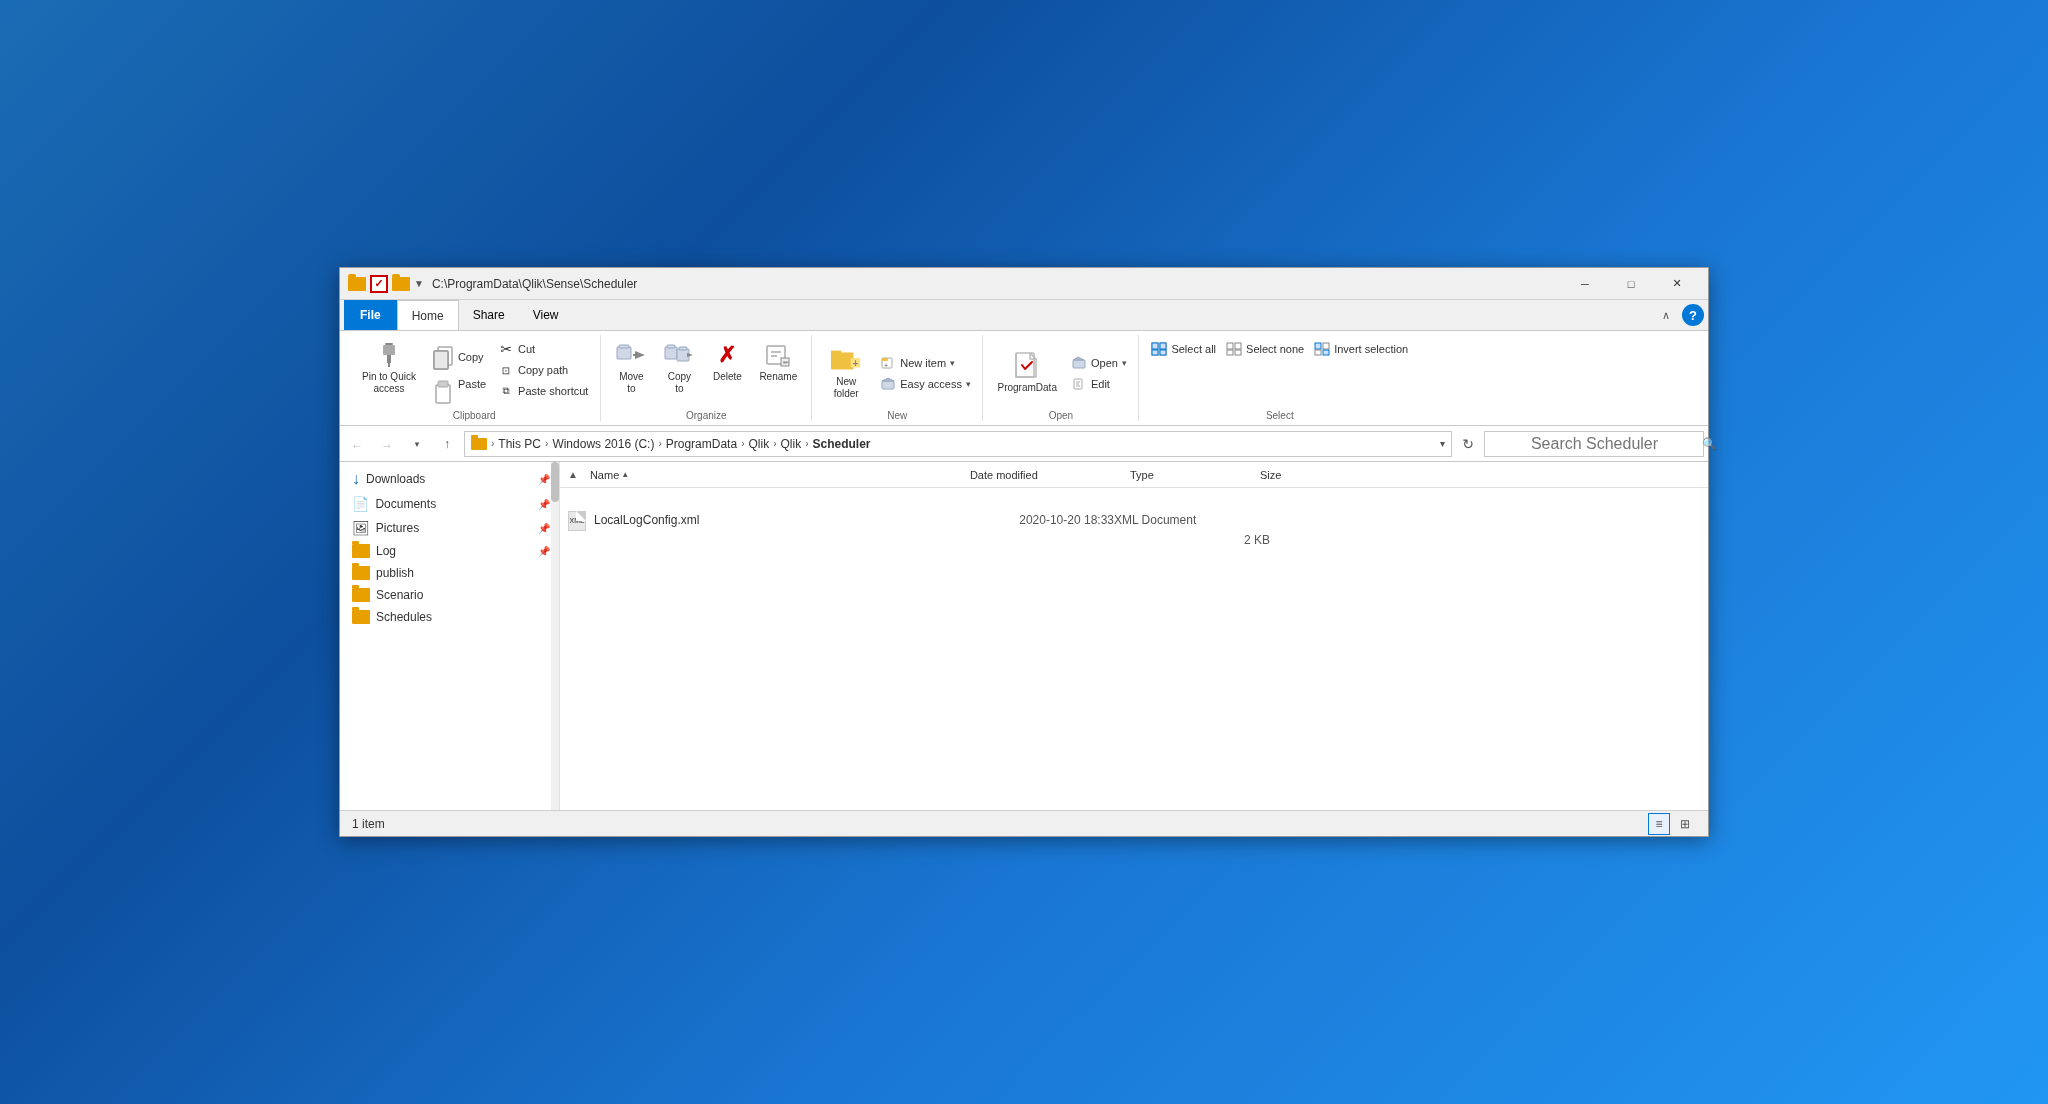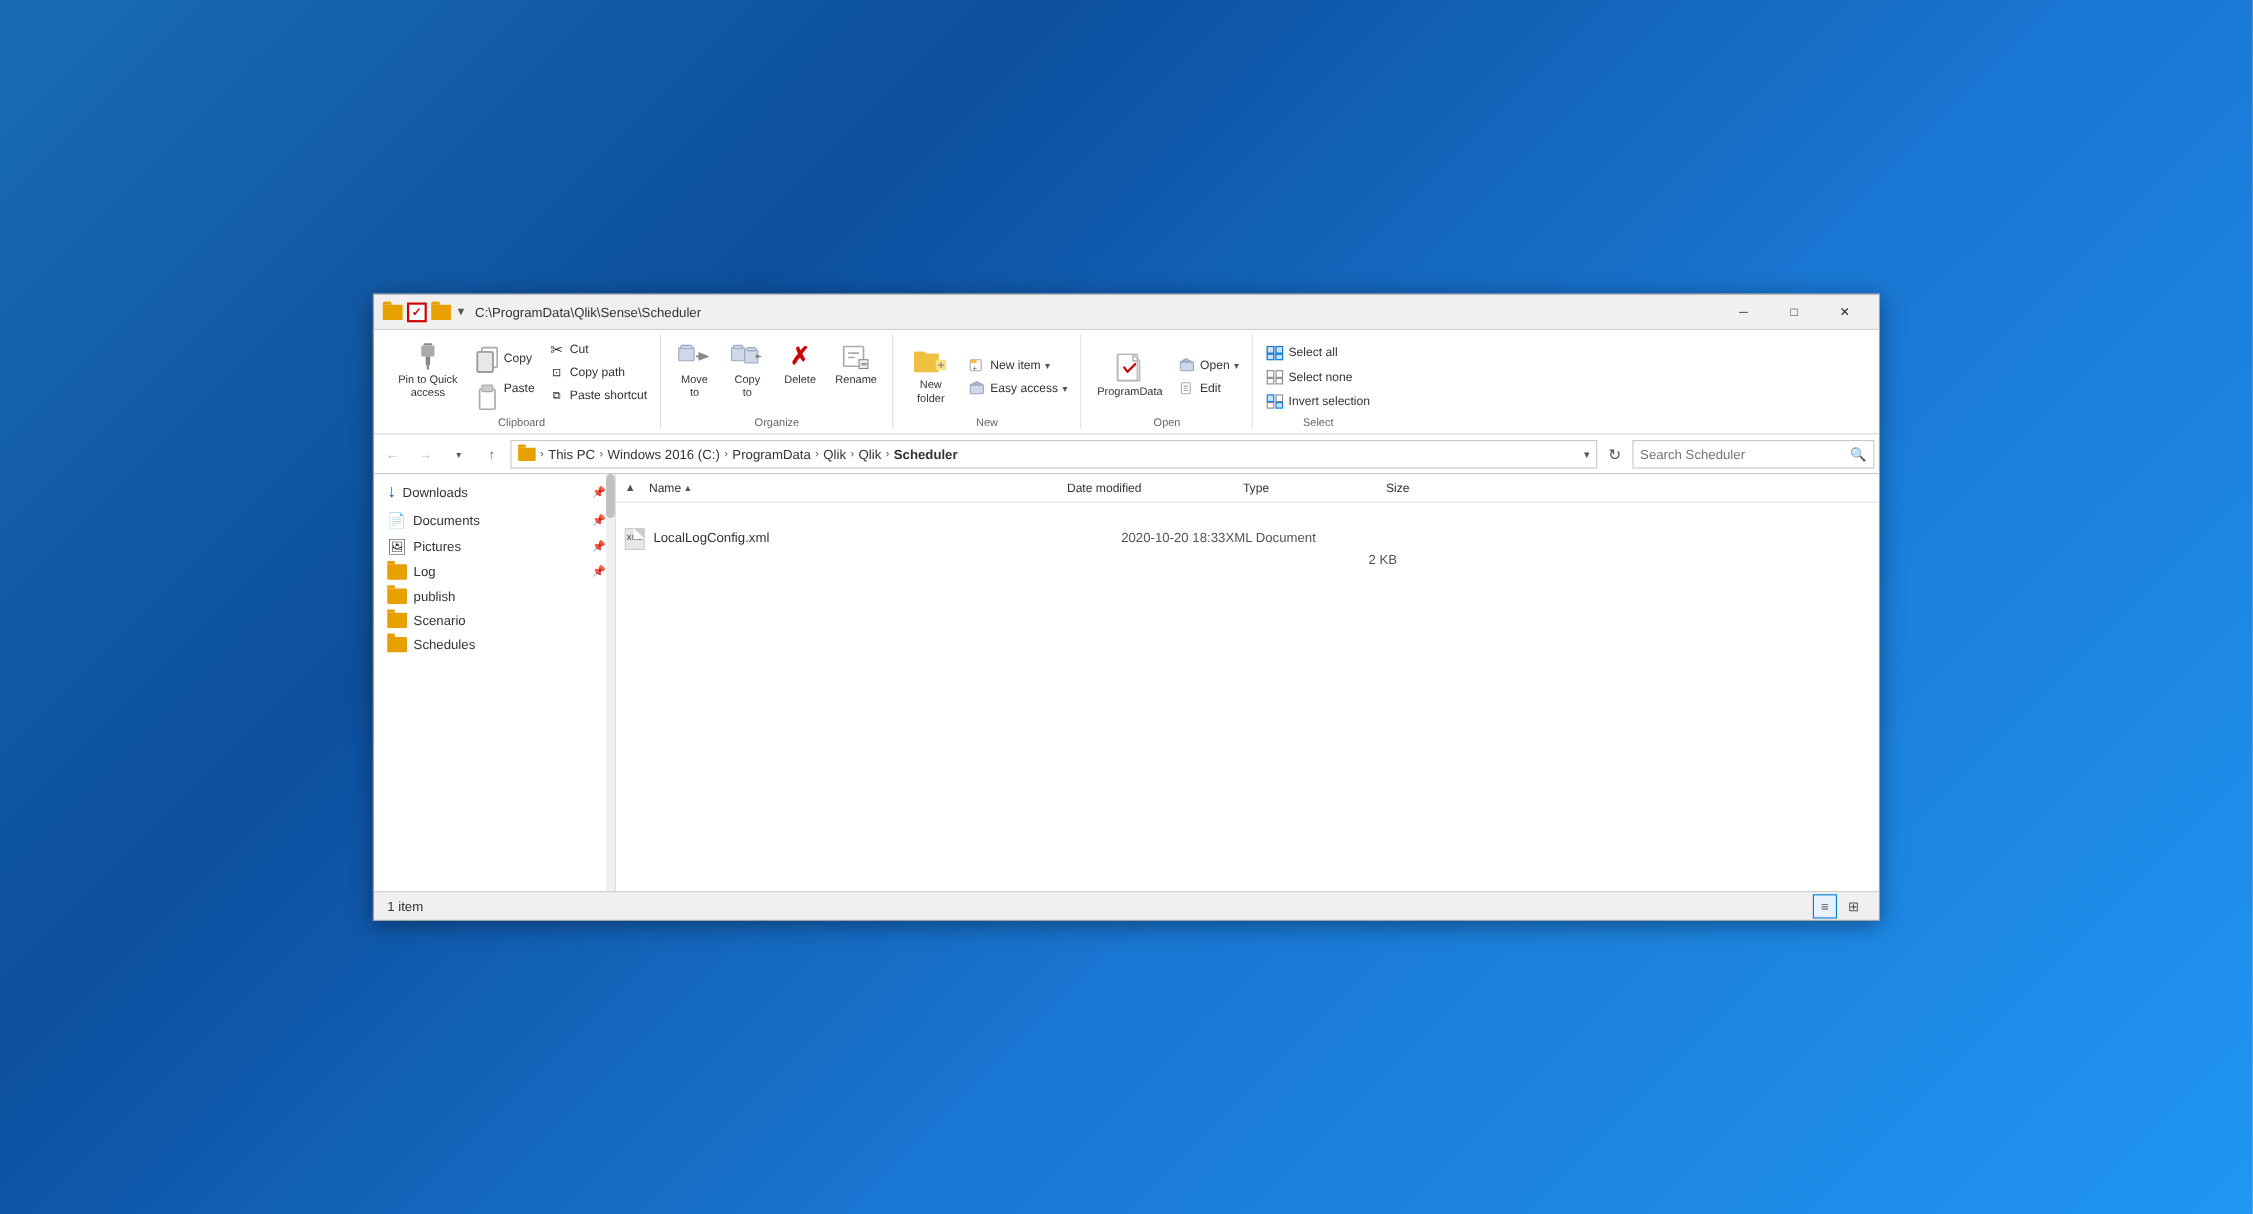--- a/index.html
+++ b/index.html
@@ -295,23 +295,24 @@
       display: flex;
       align-items: center;
       padding: 0 6px;
       background: white;
       gap: 4px;
     }
     .search-input {
       flex: 1;
       border: none;
       outline: none;
-      font-size: 12px;
+      font-size: 16px;
       color: #666;
       background: transparent;
+      text-align: center;
     }
     .search-icon { color: #666; font-size: 12px; }
 
     
     .main-content {
       flex: 1;
       display: flex;
       overflow: hidden;
     }
     
@@ -485,20 +486,32 @@
     </div>
     <span class="title-bar-path">C:\ProgramData\Qlik\Sense\Scheduler</span>
     <div class="title-bar-spacer"></div>
     <div class="window-controls">
       <button class="win-btn">─</button>
       <button class="win-btn">□</button>
       <button class="win-btn close">✕</button>
     </div>
   </div>
 
+  <div class="ribbon">
+    <div class="ribbon-tabs">
+      <div class="ribbon-tab file">File</div>
+      <div class="ribbon-tab active">Home</div>
+      <div class="ribbon-tab">Share</div>
+      <div class="ribbon-tab">View</div>
+      <div class="ribbon-help">
+        <div class="ribbon-chevron">∧</div>
+        <div class="help-icon">?</div>
+      </div>
+    </div>
+  </div>
 
   <div class="ribbon-content">
 
     <div class="ribbon-group">
       <div class="ribbon-group-items">
         <div class="ribbon-btn-large">
           <div class="icon-large">
             <svg width="28" height="28" viewBox="0 0 28 28">
               <rect x="10" y="2" width="8" height="2" fill="#888" rx="1"></rect>
               <rect x="8" y="4" width="12" height="10" fill="#aaa" rx="1"></rect>
@@ -666,21 +679,21 @@
               </svg>
             </div>
             <span>Edit</span>
           </div>
         </div>
       </div>
       <div class="ribbon-group-label">Open</div>
     </div>
 
     <div class="ribbon-group" style="border-right:none;">
-      <div class="ribbon-group-items" style="flex-direction:column;justify-content:center;gap:2px;padding-top:4px;">
+      <div class="ribbon-group-items" style="flex-direction:row;justify-content:center;gap:2px;padding-top:4px;">
         <div class="ribbon-btn-small">
           <div class="icon-small select-all-icon">
             <svg width="16" height="14" viewBox="0 0 16 14">
               <rect x="1" y="1" width="6" height="6" fill="none" stroke="#888" stroke-width="1"></rect>
               <rect x="9" y="1" width="6" height="6" fill="none" stroke="#888" stroke-width="1"></rect>
               <rect x="1" y="8" width="6" height="5" fill="none" stroke="#888" stroke-width="1"></rect>
               <rect x="9" y="8" width="6" height="5" fill="none" stroke="#888" stroke-width="1"></rect>
               <rect x="1" y="1" width="6" height="6" fill="#cce0ff" stroke="#0078d7" stroke-width="1"></rect>
               <rect x="9" y="1" width="6" height="6" fill="#cce0ff" stroke="#0078d7" stroke-width="1"></rect>
               <rect x="1" y="8" width="6" height="5" fill="#cce0ff" stroke="#0078d7" stroke-width="1"></rect>

